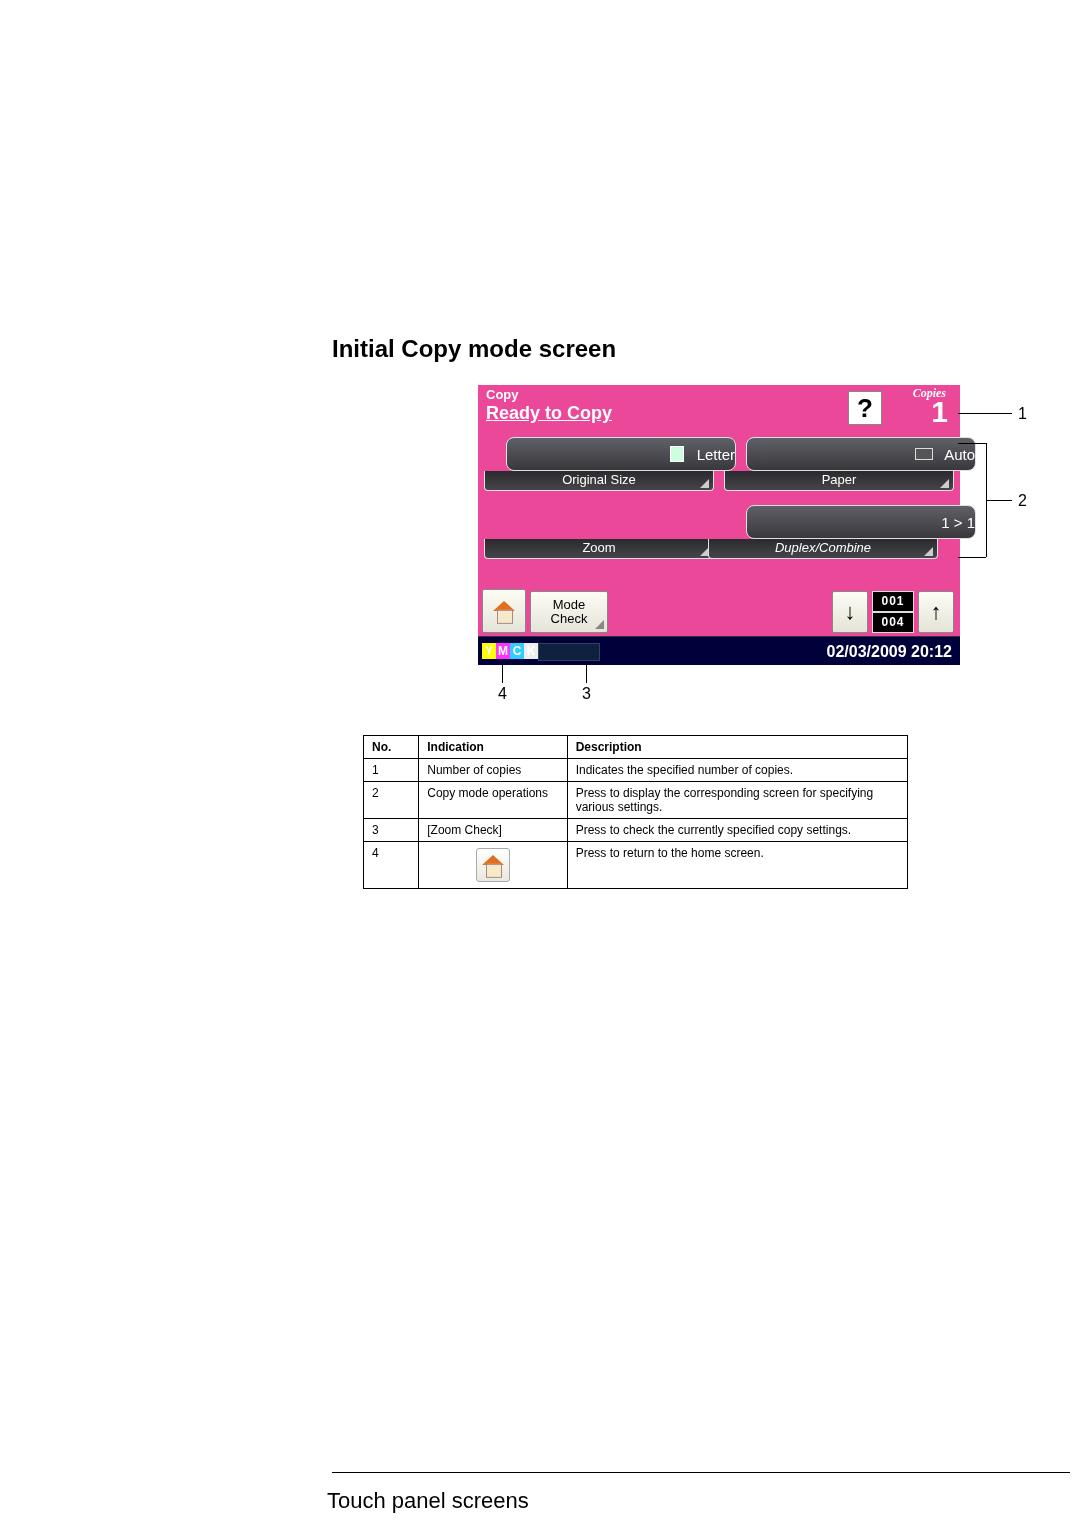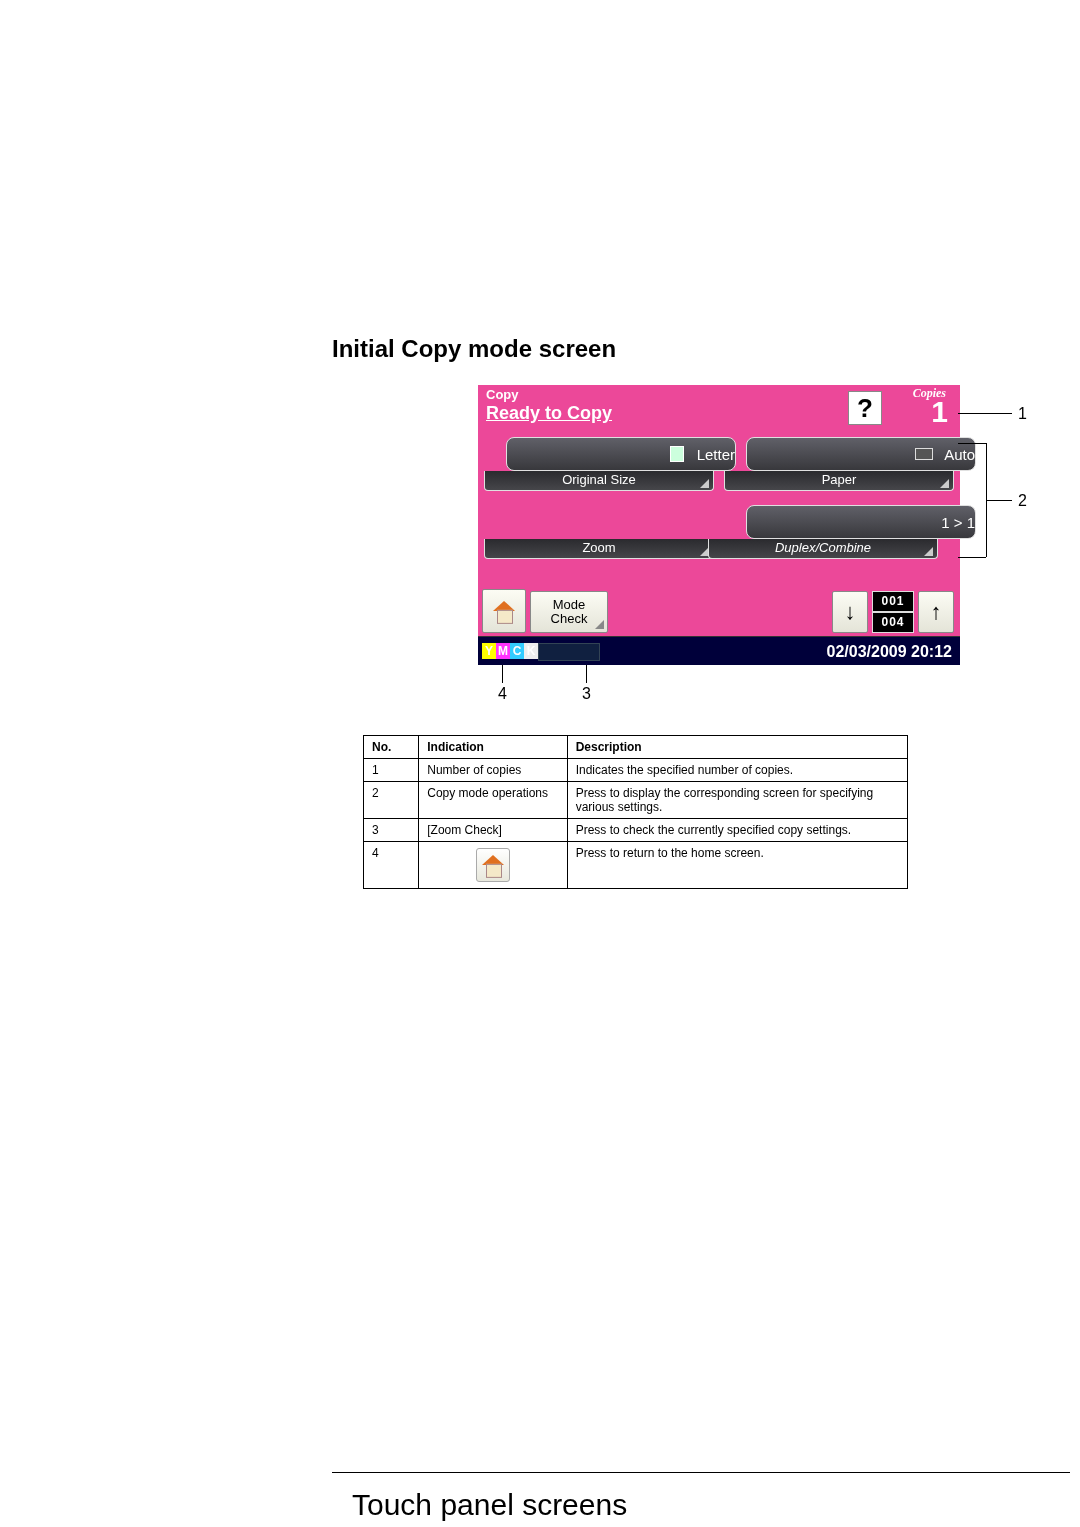--- a/index.html
+++ b/index.html
@@ -142,21 +142,21 @@
   }
   .tbl th { font-weight:bold; }
   .col-no  { width:44px; }
   .col-ind { width:154px; }
   .col-desc{ width:398px; }
   .tbl .house-wrap{ position:relative; width:32px; height:32px; margin:2px auto;
     background:linear-gradient(#fff,#e8e8dc); border:1px solid #aaa; border-radius:3px; }
 
   
   .foot-rule { position:absolute; left:332px; width:738px; top:1552px; border-top:1px solid #000;}
-  .foot-left { position:absolute; left:352px; top:1568px; font-size:30px;}
+  .foot-left { position:absolute; left:327px; top:1568px; font-size:22px;}
   .foot-right{ position:absolute; right:10px; top:1568px; font-size:22px;margin-top:48px;}
   
   .foot-rule { top:1472px; }
   .foot-left, .foot-right { top:1488px; }
   .foot-right { right:calc(1080px - 332px - 738px + 10px); } 
   .foot-right { left:auto; right:12px; }
   
   .foot-right { right:calc(1080px - (363px + 44px + 154px + 398px + 46px)); }
 </style>
 </head>

